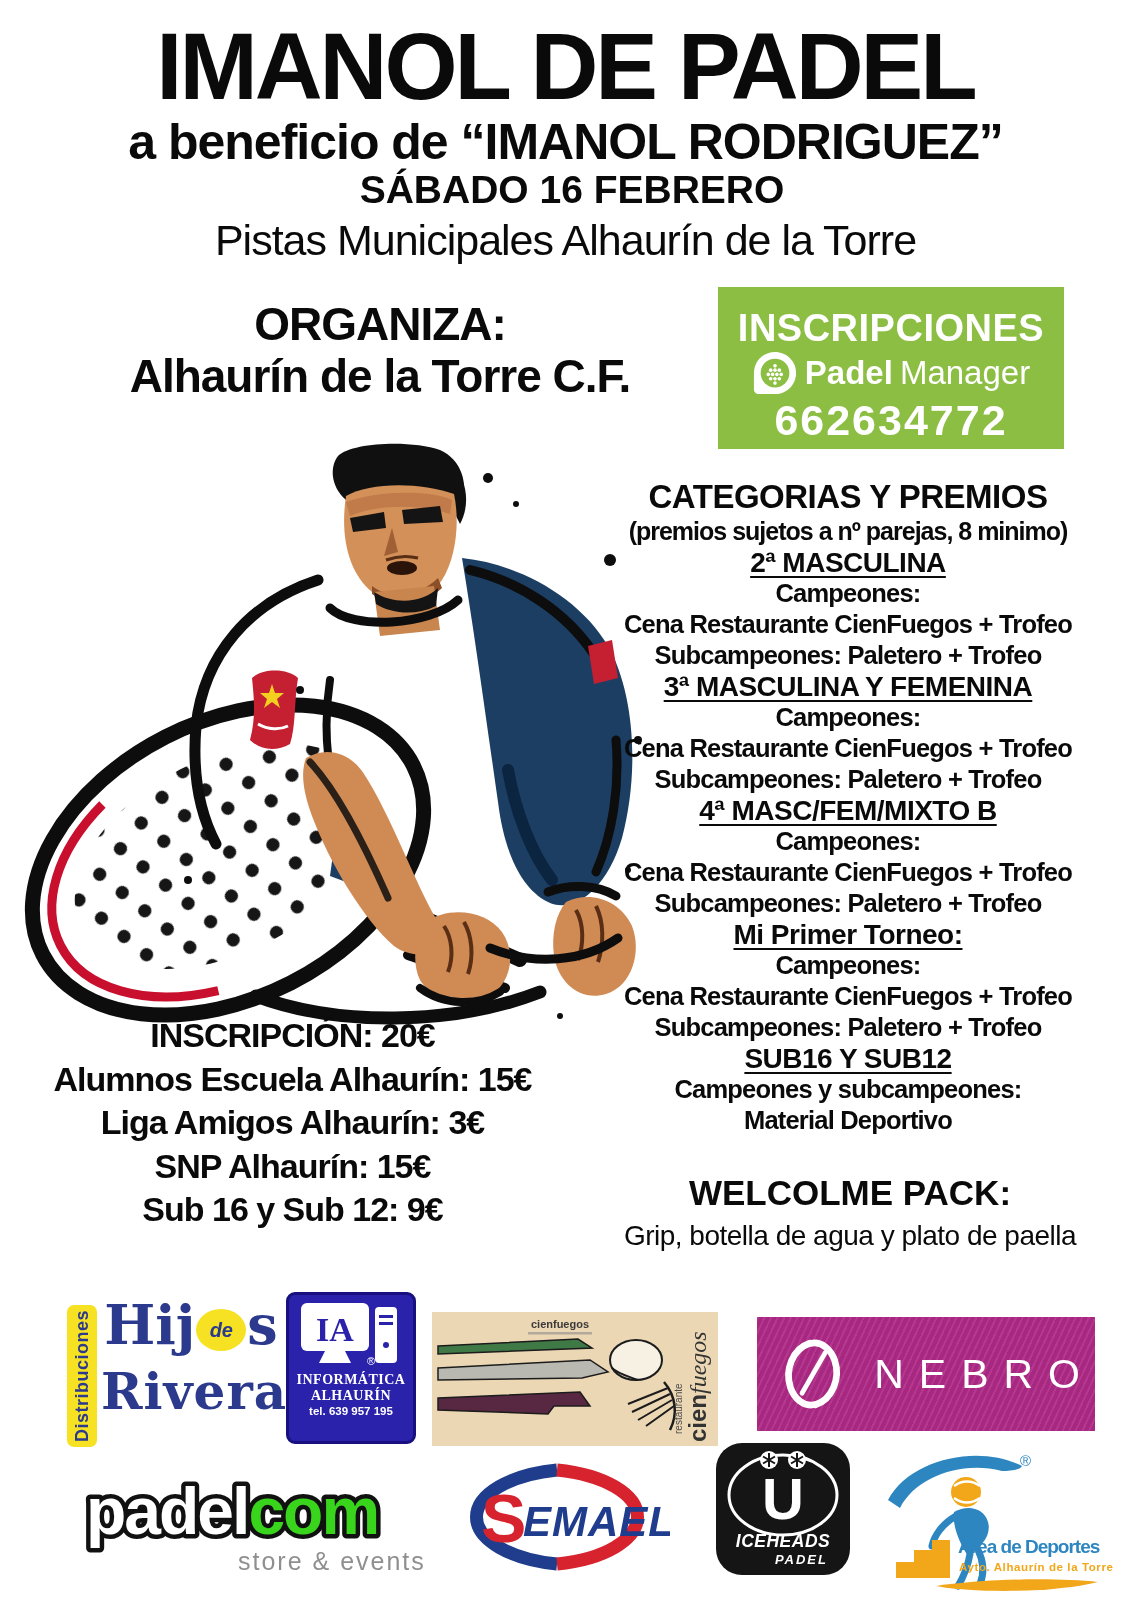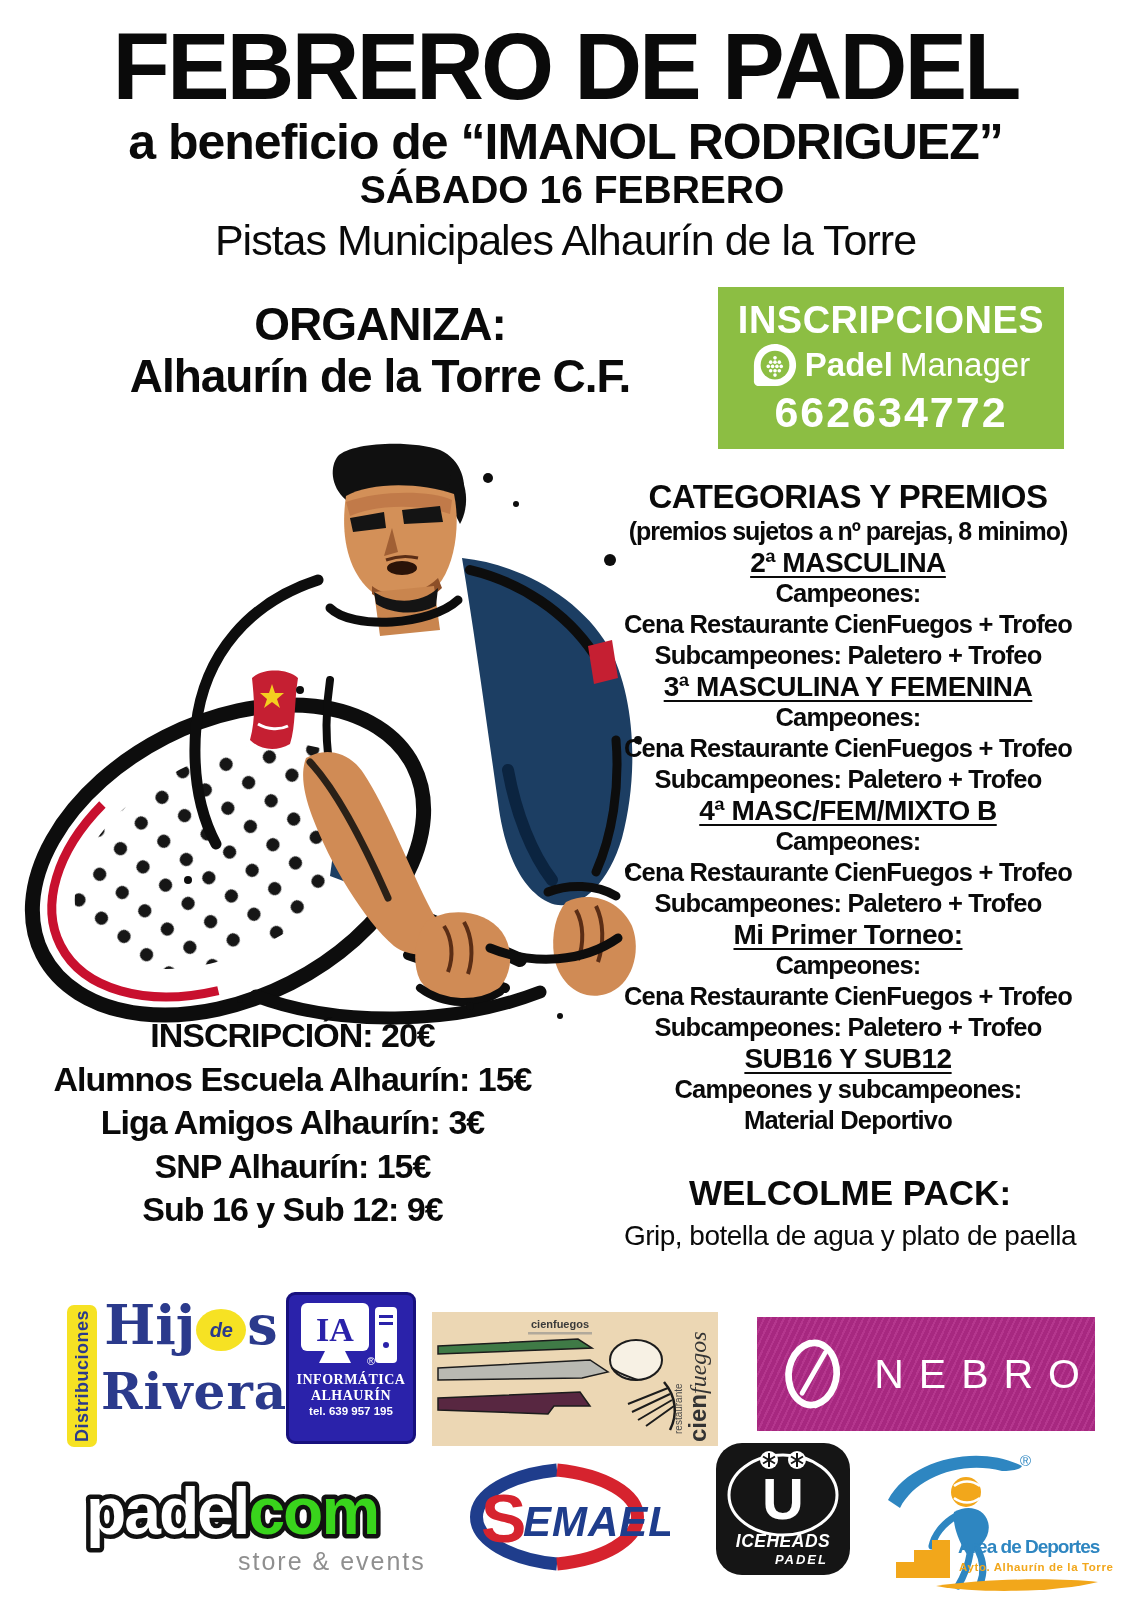--- a/index.html
+++ b/index.html
@@ -13,21 +13,21 @@
   .hdr-title { font-size:94px; font-weight:bold; letter-spacing:-3px; line-height:1.0; }
   .hdr-sub   { font-size:50px; font-weight:bold; letter-spacing:-1px; line-height:1.12; }
   .hdr-date  { font-size:39px; font-weight:bold; line-height:1.05;padding-left:13px; }
   .hdr-venue { font-size:43px; font-weight:normal; letter-spacing:-1px; line-height:1.18; margin-top:4px; }
   
   .organiza { position:absolute; left:80px; top:298px; width:600px; text-align:center;
               font-weight:bold; font-size:46px; letter-spacing:-1px; line-height:52px; }
   
   .insc { position:absolute; left:718px; top:287px; width:346px; height:162px;
           background:#8cbe43; color:#fff; text-align:center;
-          display:flex; flex-direction:column; justify-content:center; padding:4px 0; }
+          display:flex; flex-direction:column; justify-content:flex-end; padding:4px 0; }
   .insc-title { font-size:38px; font-weight:bold; letter-spacing:0.5px; }
   .insc-brand { display:flex; align-items:center; justify-content:center; gap:7px; }
   .pm-bold  { font-size:33px; font-weight:bold; }
   .pm-light { font-size:33px; font-weight:normal; }
   .insc-phone { font-size:43px; font-weight:bold; letter-spacing:2px; }
   
   .player { position:absolute; left:0px; top:440px; width:645px; height:590px; }
   
   .cats { position:absolute; left:592px; top:478px; width:512px; text-align:center; font-weight:bold; }
   .cat-title { font-size:33px; line-height:38px; letter-spacing:-0.5px; }
@@ -76,21 +76,21 @@
   .sp-ice { left:716px; top:1443px; width:134px; height:132px; background:#151515; border-radius:26px; }
   
   .sp-area { left:870px; top:1440px; width:255px; height:158px; }
 </style>
 </head>
 <body>
 
 <div class="poster">
 
   <div class="hdr">
-    <div class="hdr-title">FEBRERO DE PADEL</div>
+    <div class="hdr-title">IMANOL DE PADEL</div>
     <div class="hdr-sub">a beneficio de “IMANOL RODRIGUEZ”</div>
     <div class="hdr-date">SÁBADO 16 FEBRERO</div>
     <div class="hdr-venue">Pistas Municipales Alhaurín de la Torre</div>
   </div>
 
   <div class="organiza">
     <div>ORGANIZA:</div>
     <div>Alhaurín de la Torre C.F.</div>
   </div>
 

